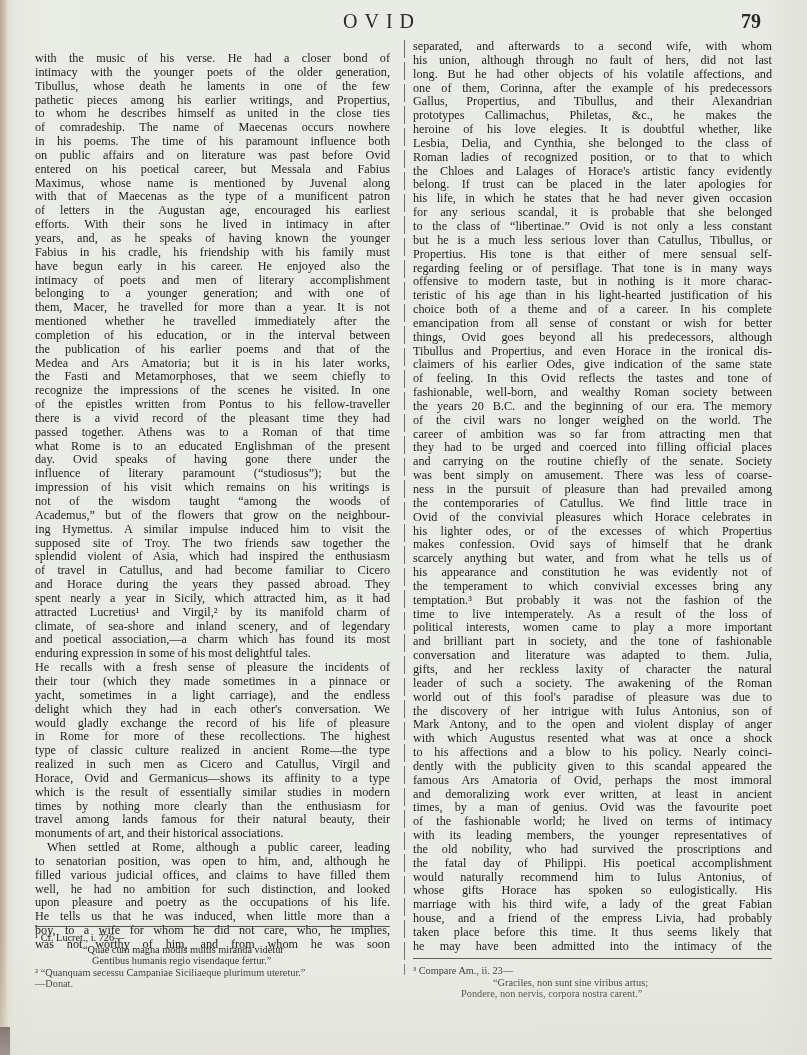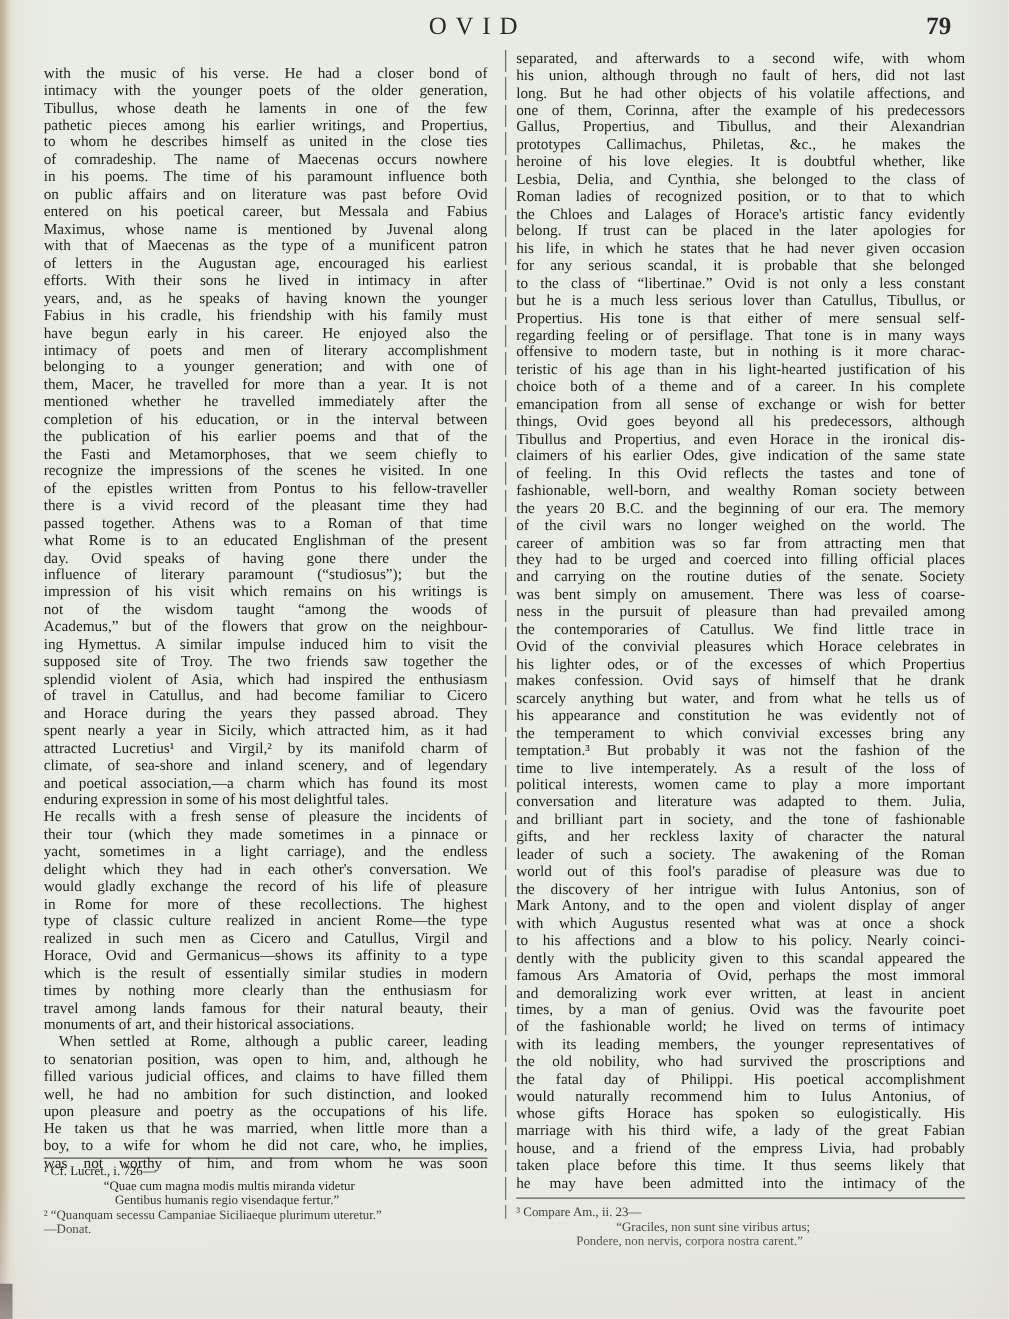--- a/index.html
+++ b/index.html
@@ -82,20 +82,21 @@
     <span class="line">efforts.  With their sons he lived in intimacy in after</span>
     <span class="line">years, and, as he speaks of having known the younger</span>
     <span class="line">Fabius in his cradle, his friendship with his family must</span>
     <span class="line">have begun early in his career.  He enjoyed also the</span>
     <span class="line">intimacy of poets and men of literary accomplishment</span>
     <span class="line">belonging to a younger generation; and with one of</span>
     <span class="line">them, Macer, he travelled for more than a year.  It is not</span>
     <span class="line">mentioned whether he travelled immediately after the</span>
     <span class="line">completion of his education, or in the interval between</span>
     <span class="line">the publication of his earlier poems and that of the</span>
+    <span class="line">Medea and Ars Amatoria; but it is in his later works,</span>
     <span class="line">the Fasti and Metamorphoses, that we seem chiefly to</span>
     <span class="line">recognize the impressions of the scenes he visited.  In one</span>
     <span class="line">of the epistles written from Pontus to his fellow-traveller</span>
     <span class="line">there is a vivid record of the pleasant time they had</span>
     <span class="line">passed together.  Athens was to a Roman of that time</span>
     <span class="line">what Rome is to an educated Englishman of the present</span>
     <span class="line">day.  Ovid speaks of having gone there under the</span>
     <span class="line">influence of literary paramount (“studiosus”); but the</span>
     <span class="line">impression of his visit which remains on his writings is</span>
     <span class="line">not of the wisdom taught “among the woods of</span>
@@ -121,21 +122,21 @@
     <span class="line">Horace, Ovid and Germanicus—shows its affinity to a type</span>
     <span class="line">which is the result of essentially similar studies in modern</span>
     <span class="line">times by nothing more clearly than the enthusiasm for</span>
     <span class="line">travel among lands famous for their natural beauty, their</span>
     <span class="line last">monuments of art, and their historical associations.</span>
     <span class="line indent">When settled at Rome, although a public career, leading</span>
     <span class="line">to senatorian position, was open to him, and, although he</span>
     <span class="line">filled various judicial offices, and claims to have filled them</span>
     <span class="line">well, he had no ambition for such distinction, and looked</span>
     <span class="line">upon pleasure and poetry as the occupations of his life.</span>
-    <span class="line">He taken us that he was married, when little more than a</span>
+    <span class="line">He tells us that he was induced, when little more than a</span>
     <span class="line">boy, to a wife for whom he did not care, who, he implies,</span>
     <span class="line">was not worthy of him, and from whom he was soon</span>
   </div>
 <div class="column-rule"></div>
 <div class="column col-right" id="col-right">
     <span class="line">separated, and afterwards to a second wife, with whom</span>
     <span class="line">his union, although through no fault of hers, did not last</span>
     <span class="line">long.  But he had other objects of his volatile affections, and</span>
     <span class="line">one of them, Corinna, after the example of his predecessors</span>
     <span class="line">Gallus, Propertius, and Tibullus, and their Alexandrian</span>
@@ -147,45 +148,45 @@
     <span class="line">belong.  If trust can be placed in the later apologies for</span>
     <span class="line">his life, in which he states that he had never given occasion</span>
     <span class="line">for any serious scandal, it is probable that she belonged</span>
     <span class="line">to the class of “libertinae.”  Ovid is not only a less constant</span>
     <span class="line">but he is a much less serious lover than Catullus, Tibullus, or</span>
     <span class="line">Propertius.  His tone is that either of mere sensual self-</span>
     <span class="line">regarding feeling or of persiflage.  That tone is in many ways</span>
     <span class="line">offensive to modern taste, but in nothing is it more charac-</span>
     <span class="line">teristic of his age than in his light-hearted justification of his</span>
     <span class="line">choice both of a theme and of a career.  In his complete</span>
-    <span class="line">emancipation from all sense of exchange or wish for better</span>
+    <span class="line">emancipation from all sense of constant or wish for better</span>
     <span class="line">things, Ovid goes beyond all his predecessors, although</span>
     <span class="line">Tibullus and Propertius, and even Horace in the ironical dis-</span>
     <span class="line">claimers of his earlier Odes, give indication of the same state</span>
     <span class="line">of feeling.  In this Ovid reflects the tastes and tone of</span>
     <span class="line">fashionable, well-born, and wealthy Roman society between</span>
     <span class="line">the years 20 B.C. and the beginning of our era.  The memory</span>
     <span class="line">of the civil wars no longer weighed on the world.  The</span>
     <span class="line">career of ambition was so far from attracting men that</span>
     <span class="line">they had to be urged and coerced into filling official places</span>
-    <span class="line">and carrying on the routine duties of the senate.  Society</span>
+    <span class="line">and carrying on the routine chiefly of the senate.  Society</span>
     <span class="line">was bent simply on amusement.  There was less of coarse-</span>
     <span class="line">ness in the pursuit of pleasure than had prevailed among</span>
     <span class="line">the contemporaries of Catullus.  We find little trace in</span>
     <span class="line">Ovid of the convivial pleasures which Horace celebrates in</span>
     <span class="line">his lighter odes, or of the excesses of which Propertius</span>
     <span class="line">makes confession.  Ovid says of himself that he drank</span>
     <span class="line">scarcely anything but water, and from what he tells us of</span>
     <span class="line">his appearance and constitution he was evidently not of</span>
     <span class="line">the temperament to which convivial excesses bring any</span>
     <span class="line">temptation.³  But probably it was not the fashion of the</span>
     <span class="line">time to live intemperately.  As a result of the loss of</span>
     <span class="line">political interests, women came to play a more important</span>
+    <span class="line">and brilliant part in society, and the tone of fashionable</span>
     <span class="line">conversation and literature was adapted to them.  Julia,</span>
-    <span class="line">and brilliant part in society, and the tone of fashionable</span>
     <span class="line">gifts, and her reckless laxity of character the natural</span>
     <span class="line">leader of such a society.  The awakening of the Roman</span>
     <span class="line">world out of this fool's paradise of pleasure was due to</span>
     <span class="line">the discovery of her intrigue with Iulus Antonius, son of</span>
     <span class="line">Mark Antony, and to the open and violent display of anger</span>
     <span class="line">with which Augustus resented what was at once a shock</span>
     <span class="line">to his affections and a blow to his policy.  Nearly coinci-</span>
     <span class="line">dently with the publicity given to this scandal appeared the</span>
     <span class="line">famous Ars Amatoria of Ovid, perhaps the most immoral</span>
     <span class="line">and demoralizing work ever written, at least in ancient</span>

